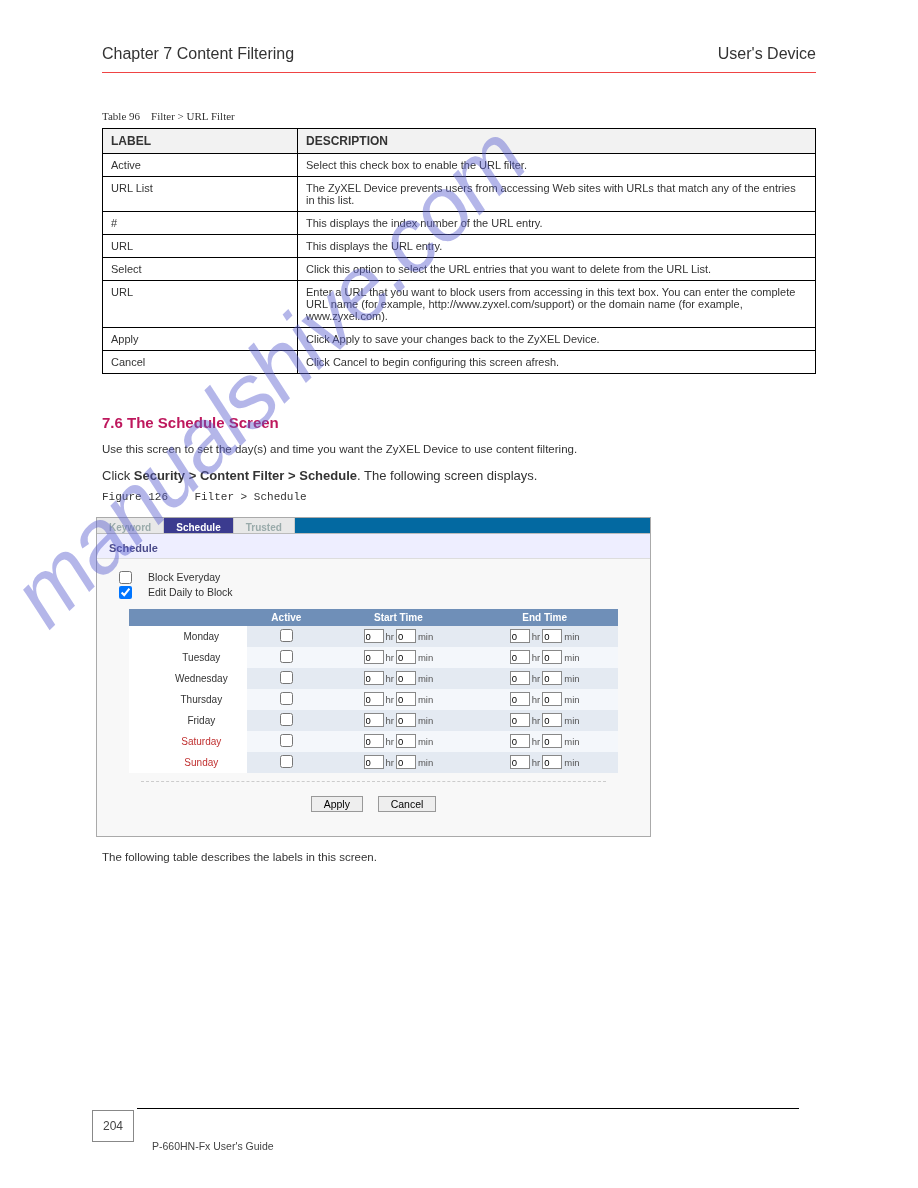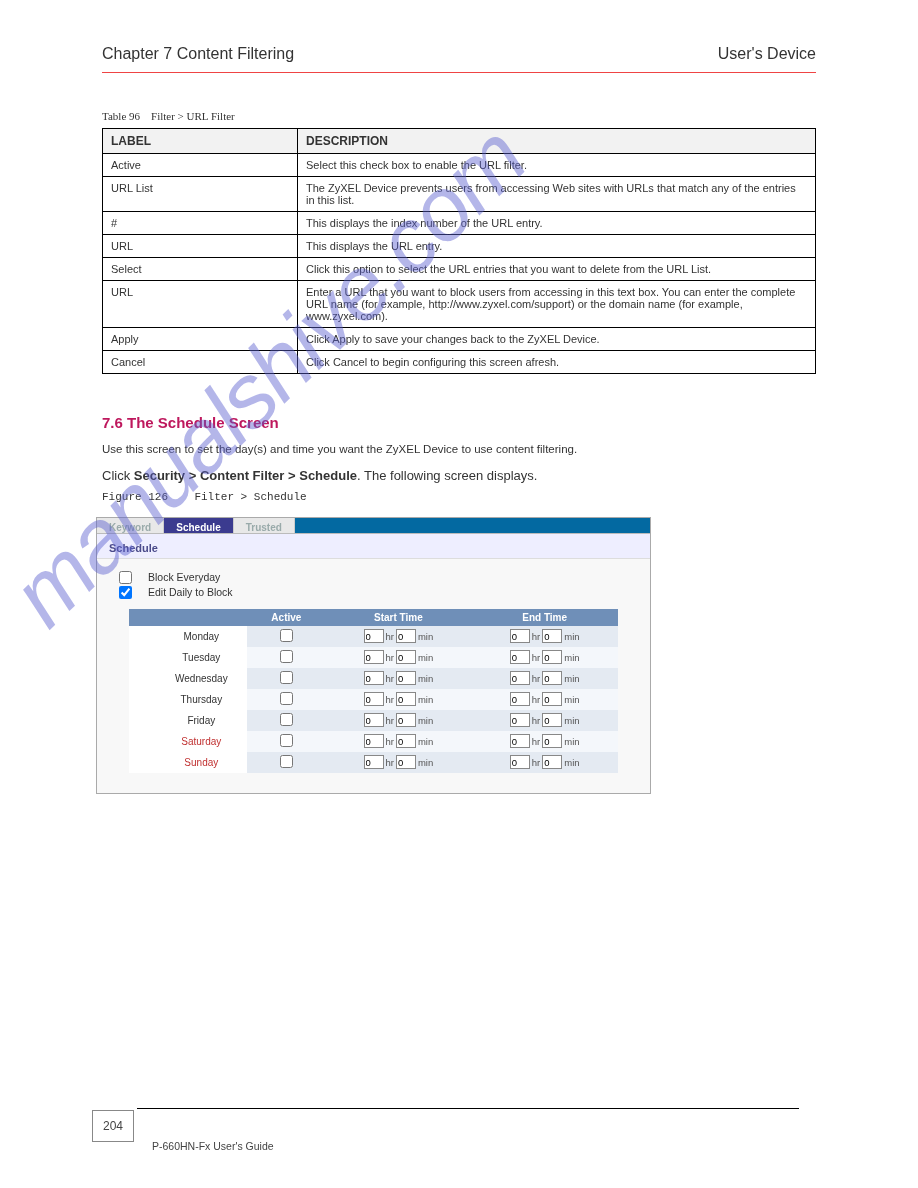--- a/index.html
+++ b/index.html
@@ -449,23 +449,28 @@
                   </span></td>
                 <td class="timecell"><span class="time-group">
                     <input value="0" style="">
                     <span>hr</span>
                     <input value="0" style="">
                     <span>min</span>
                   </span></td>
               </tr>
             </tbody>
         </table>
+        <div class="ui-buttons">
+          <button>Apply</button>
+          <button>Cancel</button>
+        </div>
       </div>
     </div>
   </div>
 
+  <div class="para-after">The following table describes the labels in this screen.</div>
 </div>
 
 <div class="page-footer">
   <span class="pg-num-box">204</span>
   <span class="footer-line"></span>
   <div class="footer-text">P-660HN-Fx User's Guide</div>
 </div>
 
 </body></html>

